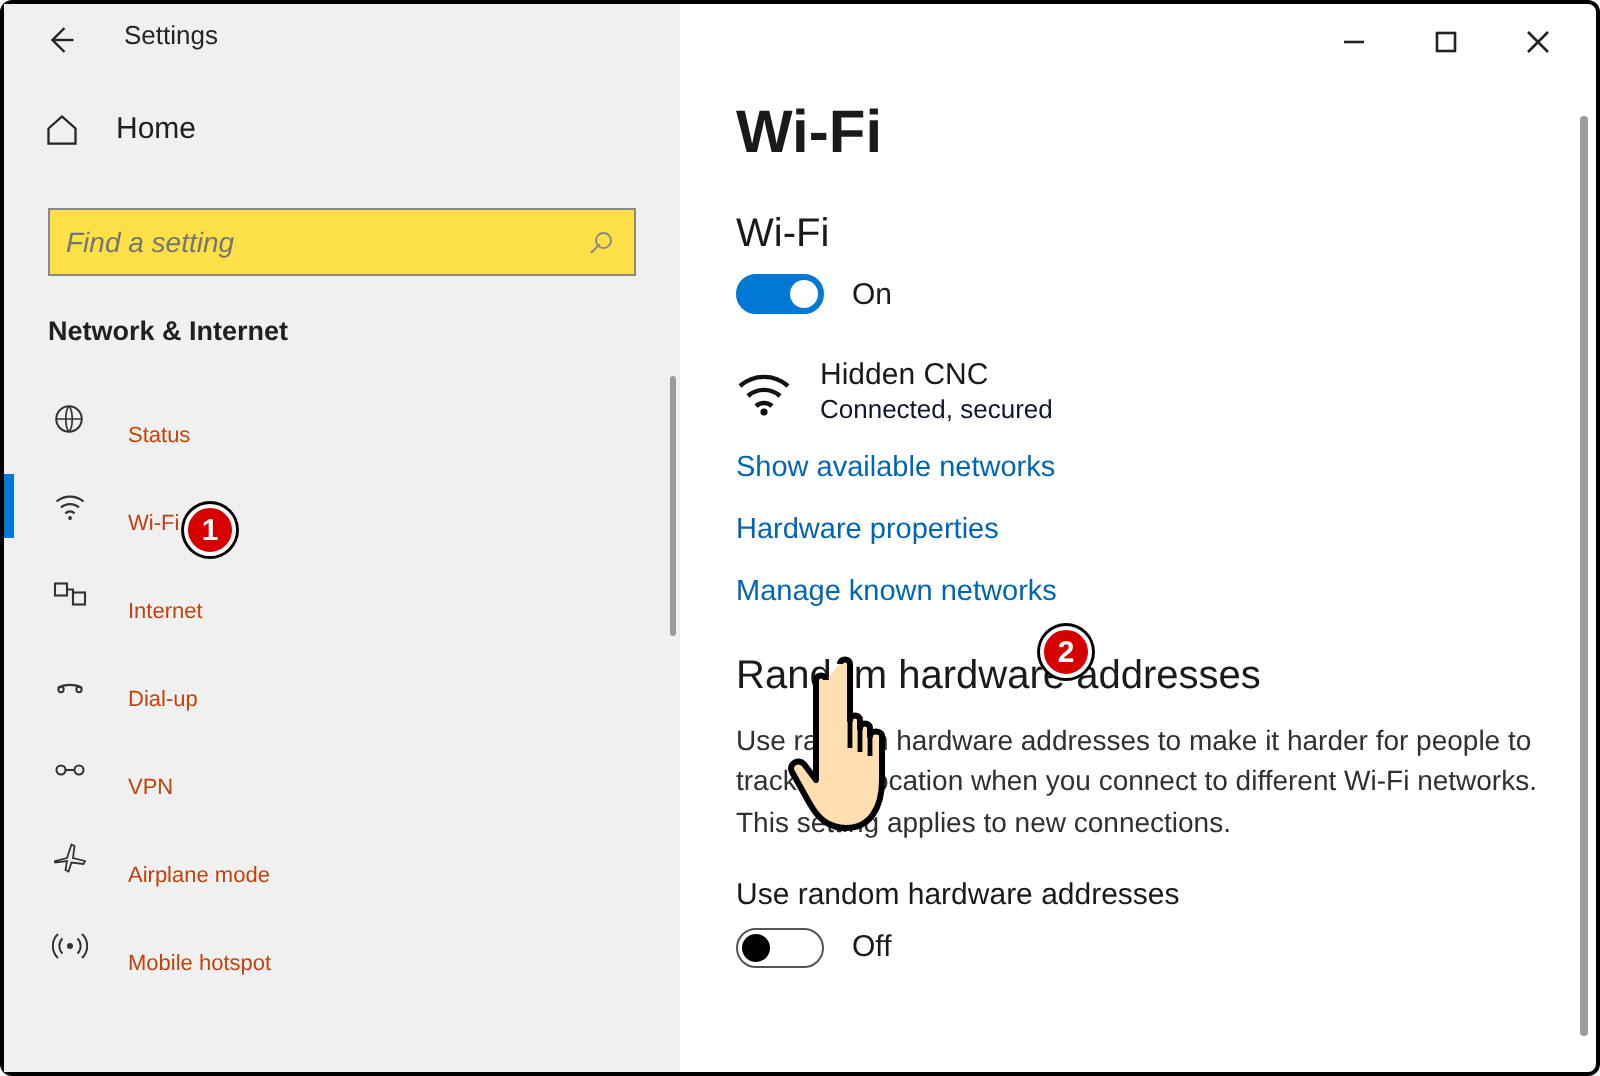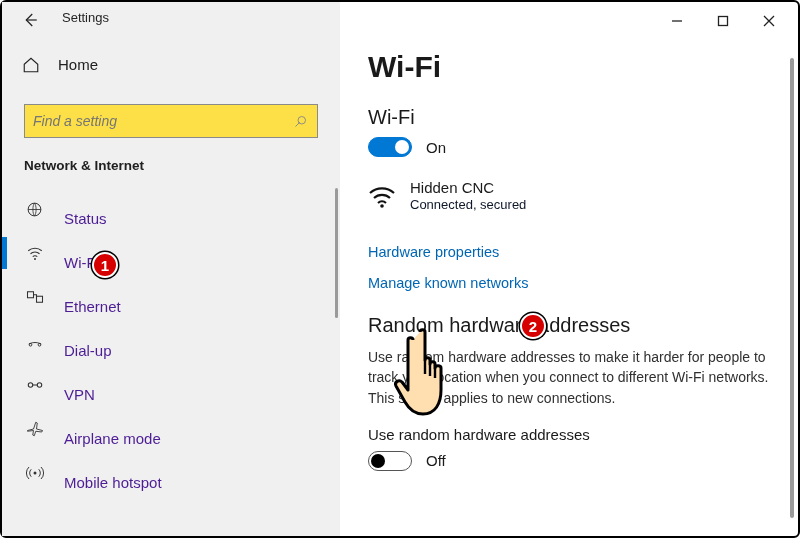--- a/index.html
+++ b/index.html
@@ -75,21 +75,21 @@
     .nav { margin-top: 4px; }
     .nav-item {
       height: 44px;
       display: flex;
       align-items: center;
       padding-left: 24px;
       cursor: pointer;
       position: relative;
     }
     .nav-item .ic { width: 20px; display:inline-flex; align-items:center; color:#333; }
-    .nav-item .lbl { margin-left: 18px; font-size: 15px; color: #4c1d95; margin-top: 18px; }
+    .nav-item .lbl { margin-left: 18px; font-size: 11px; color: #c2410c; margin-top: 18px; }
     .nav-item.active::before {
       content: ""; position: absolute; left: 0; top: 6px; bottom: 6px; width: 5px;
       background: #0078d4;
     }
     .side-scroll {
       position: absolute; right: 2px; top: 186px; height: 130px; width: 3px;
       background: #9a9a9a; border-radius: 2px;
     }
     
     .main {
@@ -214,21 +214,21 @@
         <span class="lbl">Wi-Fi</span>
       </div>
       <div class="nav-item">
         <span class="ic">
             <svg width="18" height="14" viewBox="0 0 24 18">
               <rect x="2" y="2" width="8" height="8" fill="none" stroke="#333" stroke-width="1.4"></rect>
               <rect x="14" y="8" width="8" height="8" fill="none" stroke="#333" stroke-width="1.4"></rect>
               <path d="M10 6h4v6" fill="none" stroke="#333" stroke-width="1.4"></path>
             </svg>
           </span>
-        <span class="lbl">Ethernet</span>
+        <span class="lbl">Internet</span>
       </div>
       <div class="nav-item">
         <span class="ic">
             <svg width="18" height="14" viewBox="0 0 24 16">
               <path d="M4 12a12 8 0 0 1 16 0" fill="none" stroke="#333" stroke-width="1.5"></path>
               <circle cx="6" cy="13" r="1.8" fill="none" stroke="#333" stroke-width="1.3"></circle>
               <circle cx="18" cy="13" r="1.8" fill="none" stroke="#333" stroke-width="1.3"></circle>
             </svg>
           </span>
         <span class="lbl">Dial-up</span>
@@ -299,21 +299,21 @@
             <path d="M2 9a18 18 0 0 1 24 0M6 14a12 12 0 0 1 16 0M10 19a6 6 0 0 1 8 0" fill="none" stroke="#111" stroke-width="2.2"></path>
             <circle cx="14" cy="22" r="1.8" fill="#111"></circle>
           </svg>
       </span>
       <div>
         <div class="conn-name">Hidden CNC</div>
         <div class="conn-sub">Connected, secured</div>
       </div>
     </div>
 
-    <br>
+    <div class="link">Show available networks</div><br>
     <div class="link">Hardware properties</div><br>
     <div class="link">Manage known networks</div>
 
     <div class="section2">Random hardware addresses</div>
     <div class="desc">Use random hardware addresses to make it harder for people to track your location when you connect to different Wi-Fi networks. This setting applies to new connections.</div>
     <div class="subset">Use random hardware addresses</div>
     <div class="switch-row">
       <div class="switch off">
           <div class="knob"></div>
         </div>

